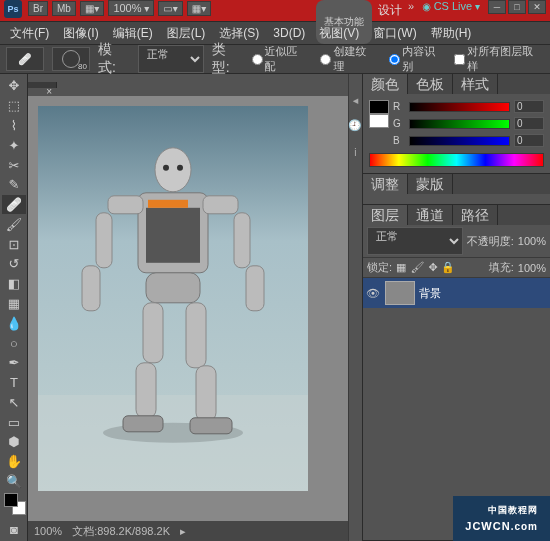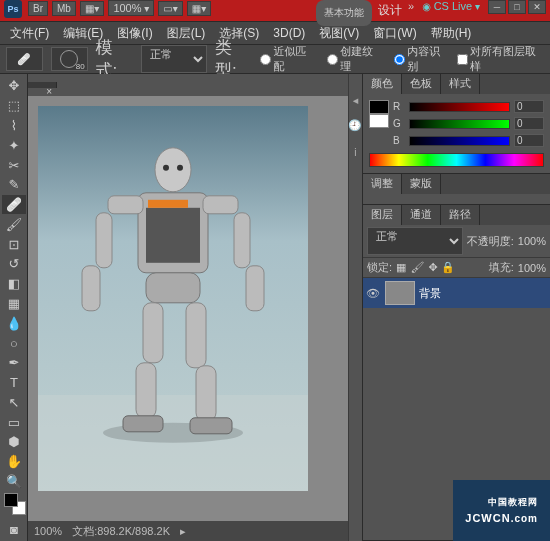--- a/index.html
+++ b/index.html
@@ -3,31 +3,31 @@
 <meta charset="utf-8">
 <style>
 *{margin:0;padding:0;box-sizing:border-box;font-family:"Microsoft YaHei",Arial,sans-serif;font-size:11px;user-select:none}
 body{background:#464646;width:550px;height:541px;overflow:hidden;color:#ccc}
 .top-bar{height:22px;background:#b91c1c;display:flex;align-items:flex-start;padding:0 4px;border-bottom:1px solid #2a2a2a}
 .app-icon{width:18px;height:18px;background:#1a3c5c;border-radius:3px;display:flex;align-items:center;justify-content:center;font-size:9px;color:#9cf;font-weight:bold;margin-right:6px}
 .top-controls{display:flex;gap:4px;align-items:center}
 .top-btn{background:#535353;border:1px solid #3a3a3a;padding:1px 4px;font-size:10px;color:#ccc;cursor:pointer}
 .top-dropdown{background:#535353;border:1px solid #3a3a3a;padding:1px 4px;font-size:10px;color:#ccc}
 .spacer{flex:1}
-.badge{background:#5a5a5a;padding:6px 8px;border-radius:8px;font-size:10px}
+.badge{background:#5a5a5a;padding:15px 8px;border-radius:8px;font-size:10px}
 .cs-live{color:#6cc;font-size:10px;margin-left:8px}
 .win-controls{display:flex;gap:2px;margin-left:8px}
 .win-btn{width:18px;height:14px;background:#535353;border:1px solid #3a3a3a;font-size:9px;color:#ccc;display:flex;align-items:center;justify-content:center;cursor:pointer}
 .menu-bar{height:22px;background:#464646;display:flex;align-items:center;padding:0 4px;gap:2px}
 .menu-item{padding:2px 6px;font-size:12px;color:#ddd;cursor:pointer}
 .options-bar{height:30px;background:#464646;display:flex;align-items:center;padding:0 6px;gap:8px;border-bottom:1px solid #2a2a2a;border-top:1px solid #2a2a2a}
 .tool-preview{width:38px;height:24px;background:#3a3a3a;border:1px solid #5a5a5a;display:flex;align-items:center;justify-content:center;position:relative}
 .brush-circle{width:18px;height:18px;border:1px solid #999;border-radius:50%}
 .brush-num{position:absolute;bottom:-1px;right:2px;font-size:8px}
-.opt-label{font-size:17px}
+.opt-label{font-size:14px}
 .opt-select{background:#3a3a3a;border:1px solid #5a5a5a;color:#ccc;padding:1px 18px 11px 4px;font-size:11px}
 .radio-group{display:flex;gap:12px;align-items:center}
 .radio-item{display:flex;align-items:center;gap:2px;font-size:11px}
 .radio-item input{width:11px;height:11px}
 .main-area{display:flex;height:467px}
 .toolbox{width:28px;background:#535353;display:flex;flex-direction:column;padding:2px;gap:0;border-right:1px solid #2a2a2a}
 .tool{width:24px;height:20px;display:flex;align-items:center;justify-content:center;cursor:pointer;font-size:13px;color:#ccc}
 .tool.active{background:#3a3a3a}
 .tool-colors{margin-top:2px;position:relative;height:26px}
 .fg-color{width:14px;height:14px;background:#000;border:1px solid #888;position:absolute;top:0;left:2px;z-index:2}
@@ -37,42 +37,42 @@
 .tab{background:#3a3a3a;padding:3px 20px 3px 8px;font-size:10px;border-right:1px solid #2a2a2a;position:relative}
 .tab-close{position:absolute;right:4px;top:4px;font-size:10px;cursor:pointer}
 .canvas-wrap{flex:1;display:flex;align-items:flex-start;justify-content:flex-start;padding:10px;overflow:hidden;background:#888}
 .canvas{width:270px;height:385px;background:linear-gradient(180deg,#5a7a8a 0%,#a8c0c8 35%,#c0d0d0 100%);position:relative;overflow:hidden}
 .robot{position:absolute;left:50%;top:50%;transform:translate(-50%,-52%)}
 .floor{position:absolute;bottom:0;left:0;right:0;height:25%;background:rgba(200,210,210,0.5)}
 .status-bar{height:20px;background:#464646;display:flex;align-items:center;padding:0 6px;font-size:10px;color:#bbb;gap:10px}
 .panels{width:188px;background:#535353;display:flex;flex-direction:column;border-left:1px solid #2a2a2a}
 .panel{border-bottom:1px solid #2a2a2a}
 .panel-tabs{display:flex;background:#464646;height:20px}
-.panel-tab{padding:2px 8px;font-size:11px;cursor:pointer;border-right:1px solid #2a2a2a}
+.panel-tab{padding:2px 8px;font-size:14px;cursor:pointer;border-right:1px solid #2a2a2a}
 .panel-tab.active{background:#535353}
 .panel-body{padding:6px;background:#535353}
 .color-sliders{display:flex;flex-direction:column;gap:4px}
 .slider-row{display:flex;align-items:center;gap:4px}
 .slider-label{width:12px;font-size:10px}
 .slider-track{flex:1;height:10px;border:1px solid #3a3a3a;position:relative}
 .slider-r{background:linear-gradient(90deg,#000,#f00)}
 .slider-g{background:linear-gradient(90deg,#000,#0f0)}
 .slider-b{background:linear-gradient(90deg,#000,#00f)}
 .slider-val{width:30px;background:#3a3a3a;border:1px solid #5a5a5a;font-size:10px;padding:0 2px;color:#ccc}
 .color-preview{display:flex;flex-direction:column;margin-right:4px}
 .cp-box{width:20px;height:14px;border:1px solid #888}
 .spectrum{height:14px;background:linear-gradient(90deg,#f00,#ff0,#0f0,#0ff,#00f,#f0f,#f00);margin-top:6px;border:1px solid #3a3a3a}
 .adjust-body{min-height:10px;padding:4px}
 .layers-controls{display:flex;gap:4px;align-items:center;padding:2px 4px;font-size:10px}
 .layers-body{background:#535353;min-height:180px}
 .layer-row{display:flex;align-items:center;padding:2px;background:#2d4a7a;height:30px;gap:4px}
 .layer-eye{width:16px;height:16px;display:flex;align-items:center;justify-content:center}
 .layer-thumb{width:30px;height:24px;background:#888;border:1px solid #aaa}
 .layer-name{font-size:11px;color:#fff;}
-.footer{position:absolute;bottom:0;right:0;background:#1a3a5a;color:#fff;padding:16px 12px;font-size:14px;font-weight:bold;letter-spacing:1px}
+.footer{position:absolute;bottom:0;right:0;background:#1a3a5a;color:#fff;padding:8px 12px;font-size:14px;font-weight:bold;letter-spacing:1px}
 .side-strip{width:14px;background:#535353;border-left:1px solid #3a3a3a;display:flex;flex-direction:column;align-items:center;padding-top:20px;gap:12px}
 .strip-icon{font-size:11px;color:#aaa;cursor:pointer}
 .lock-row{display:flex;align-items:center;gap:4px;padding:2px 4px;font-size:10px;border-top:1px solid #3a3a3a;border-bottom:1px solid #3a3a3a}
 </style>
 </head>
 <body>
 
 <div class="top-bar">
   <div class="app-icon">Ps</div>
   <div class="top-controls">
@@ -90,22 +90,22 @@
   <span class="cs-live">◉ <span>CS Live</span> ▾</span>
   <div class="win-controls">
     <div class="win-btn">─</div>
     <div class="win-btn">□</div>
     <div class="win-btn">✕</div>
   </div>
 </div>
 
 <div class="menu-bar">
   <div class="menu-item">文件(F)</div>
+  <div class="menu-item">图像(I)</div>
   <div class="menu-item">编辑(E)</div>
-  <div class="menu-item">图像(I)</div>
   <div class="menu-item">图层(L)</div>
   <div class="menu-item">选择(S)</div>
   <div class="menu-item">3D(D)</div>
   <div class="menu-item">视图(V)</div>
   <div class="menu-item">窗口(W)</div>
   <div class="menu-item">帮助(H)</div>
 </div>
 
 <div class="options-bar">
   <div class="tool-preview">🩹</div>

